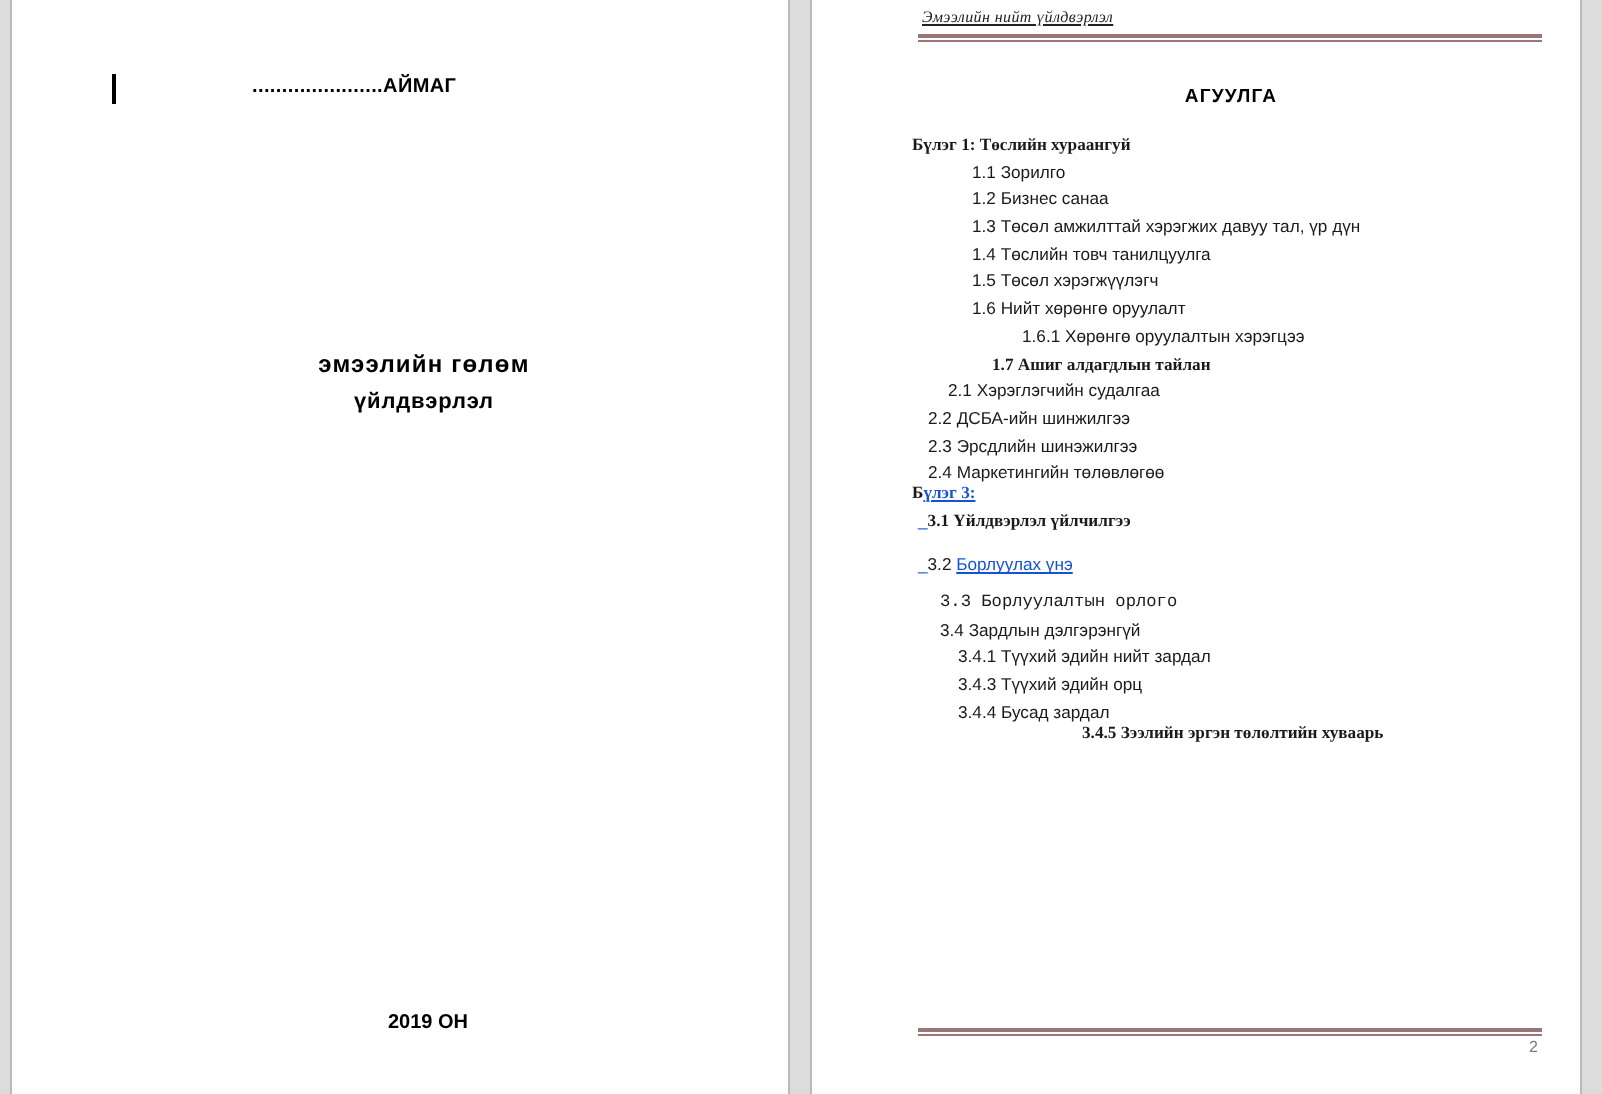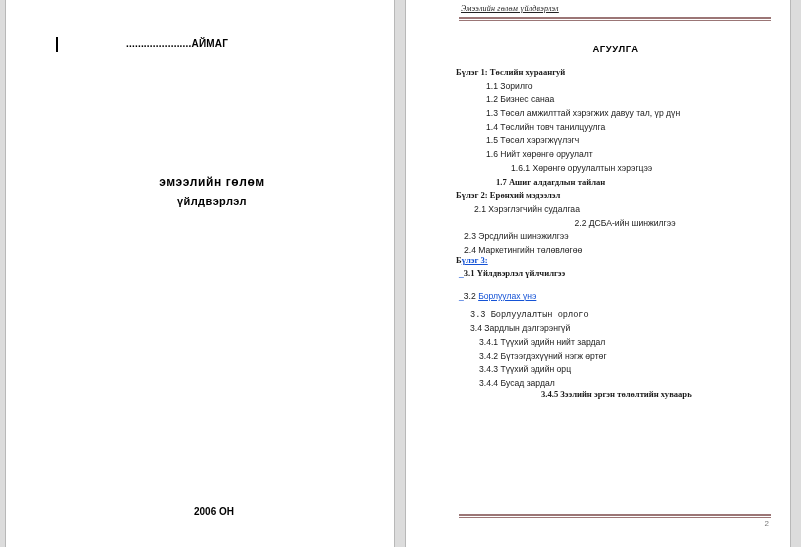--- a/index.html
+++ b/index.html
@@ -71,54 +71,52 @@
 
 <div class="workspace">
 
   <div class="page page-left">
     <div class="caret"></div>
     <div class="aimag-line">......................АЙМАГ</div>
     <div class="title-block">
       <div class="title-main">эмээлийн гөлөм</div>
       <div class="title-sub">үйлдвэрлэл</div>
     </div>
-    <div class="year-line">2006 ОН</div>
+    <div class="year-line">2019 ОН</div>
   </div>
 
   <div class="page page-right">
-    <div class="hdr-text">Эмээлийн гөлөм үйлдвэрлэл</div>
+    <div class="hdr-text">Эмээлийн нийт үйлдвэрлэл</div>
     <div class="rule rule-top">
       <div class="thick"></div>
         <div class="thin"></div>
     </div>
 
     <div class="toc-heading">АГУУЛГА</div>
 
     <div class="toc-list">
         <div class="toc-row" style="padding-left: 50px;"><span class="tb">Бүлэг  1:  Төслийн  хураангуй</span></div>
         <div class="toc-row" style="padding-left: 80px;"><span class="">1.1  Зорилго</span></div>
         <div class="toc-row" style="padding-left: 80px;"><span class="">1.2  Бизнес  санаа</span></div>
         <div class="toc-row" style="padding-left: 80px;"><span class="">1.3  Төсөл амжилттай хэрэгжих давуу тал, үр дүн</span></div>
         <div class="toc-row" style="padding-left: 80px;"><span class="">1.4  Төслийн  товч танилцуулга</span></div>
         <div class="toc-row" style="padding-left: 80px;"><span class="">1.5  Төсөл хэрэгжүүлэгч</span></div>
         <div class="toc-row" style="padding-left: 80px;"><span class="">1.6  Нийт хөрөнгө оруулалт</span></div>
         <div class="toc-row" style="padding-left: 105px;"><span class="">1.6.1 Хөрөнгө оруулалтын хэрэгцээ</span></div>
         <div class="toc-row" style="padding-left: 90px;"><span class="tb">1.7  Ашиг алдагдлын тайлан</span></div>
-        <div class="toc-row" style="padding-left: 50px;"><span class="tb">Бүлэг  2:   Ерөнхий мэдээлэл</span></div>
         <div class="toc-row" style="padding-left: 68px;"><span class="">2.1  Хэрэглэгчийн судалгаа</span></div>
-        <div class="toc-row" style="padding-left: 58px; text-align: center;"><span class="">2.2  ДСБА-ийн шинжилгээ</span></div>
+        <div class="toc-row" style="padding-left: 58px;"><span class="">2.2  ДСБА-ийн шинжилгээ</span></div>
         <div class="toc-row" style="padding-left: 58px;"><span class="">2.3  Эрсдлийн  шинэжилгээ</span></div>
         <div class="toc-row" style="padding-left: 58px;"><span class="">2.4  Маркетингийн  төлөвлөгөө</span></div>
         <div class="toc-row" style="padding-left: 50px; margin-top: -4px;"><span class="tb">Б</span><span class="tb tl">үлэг  3:</span></div>
         <div class="toc-row" style="padding-left: 53px;"><span class="tm">_</span><span class="tb">3.1  Үйлдвэрлэл үйлчилгээ</span></div>
         <div class="toc-row" style="padding-left: 53px; margin-top: 9px;"><span class="tm">_</span><span class="">3.2  </span><span class="tl">Борлуулах  үнэ</span></div>
         <div class="toc-row" style="padding-left: 64px; margin-top: 5px; font-family: Liberation Mono, monospace;"><span class="">3.3  Борлуулалтын орлого</span></div>
         <div class="toc-row" style="padding-left: 64px;"><span class="">3.4  Зардлын дэлгэрэнгүй</span></div>
         <div class="toc-row" style="padding-left: 73px;"><span class="">3.4.1  Түүхий эдийн нийт зардал</span></div>
-        <div class="toc-row" style="padding-left: 73px;"><span class="">3.4.2  Бүтээгдэхүүний нэгж өртөг</span></div>
         <div class="toc-row" style="padding-left: 73px;"><span class="">3.4.3  Түүхий эдийн орц</span></div>
         <div class="toc-row" style="padding-left: 73px;"><span class="">3.4.4  Бусад зардал</span></div>
         <div class="toc-row" style="padding-left: 135px; margin-top: -3px;"><span class="tb">3.4.5  Зээлийн эргэн төлөлтийн хуваарь</span></div>
       </div>
 
     <div class="rule rule-bottom">
       <div class="thick"></div>
         <div class="thin"></div>
     </div>
     <div class="page-num">2</div>

